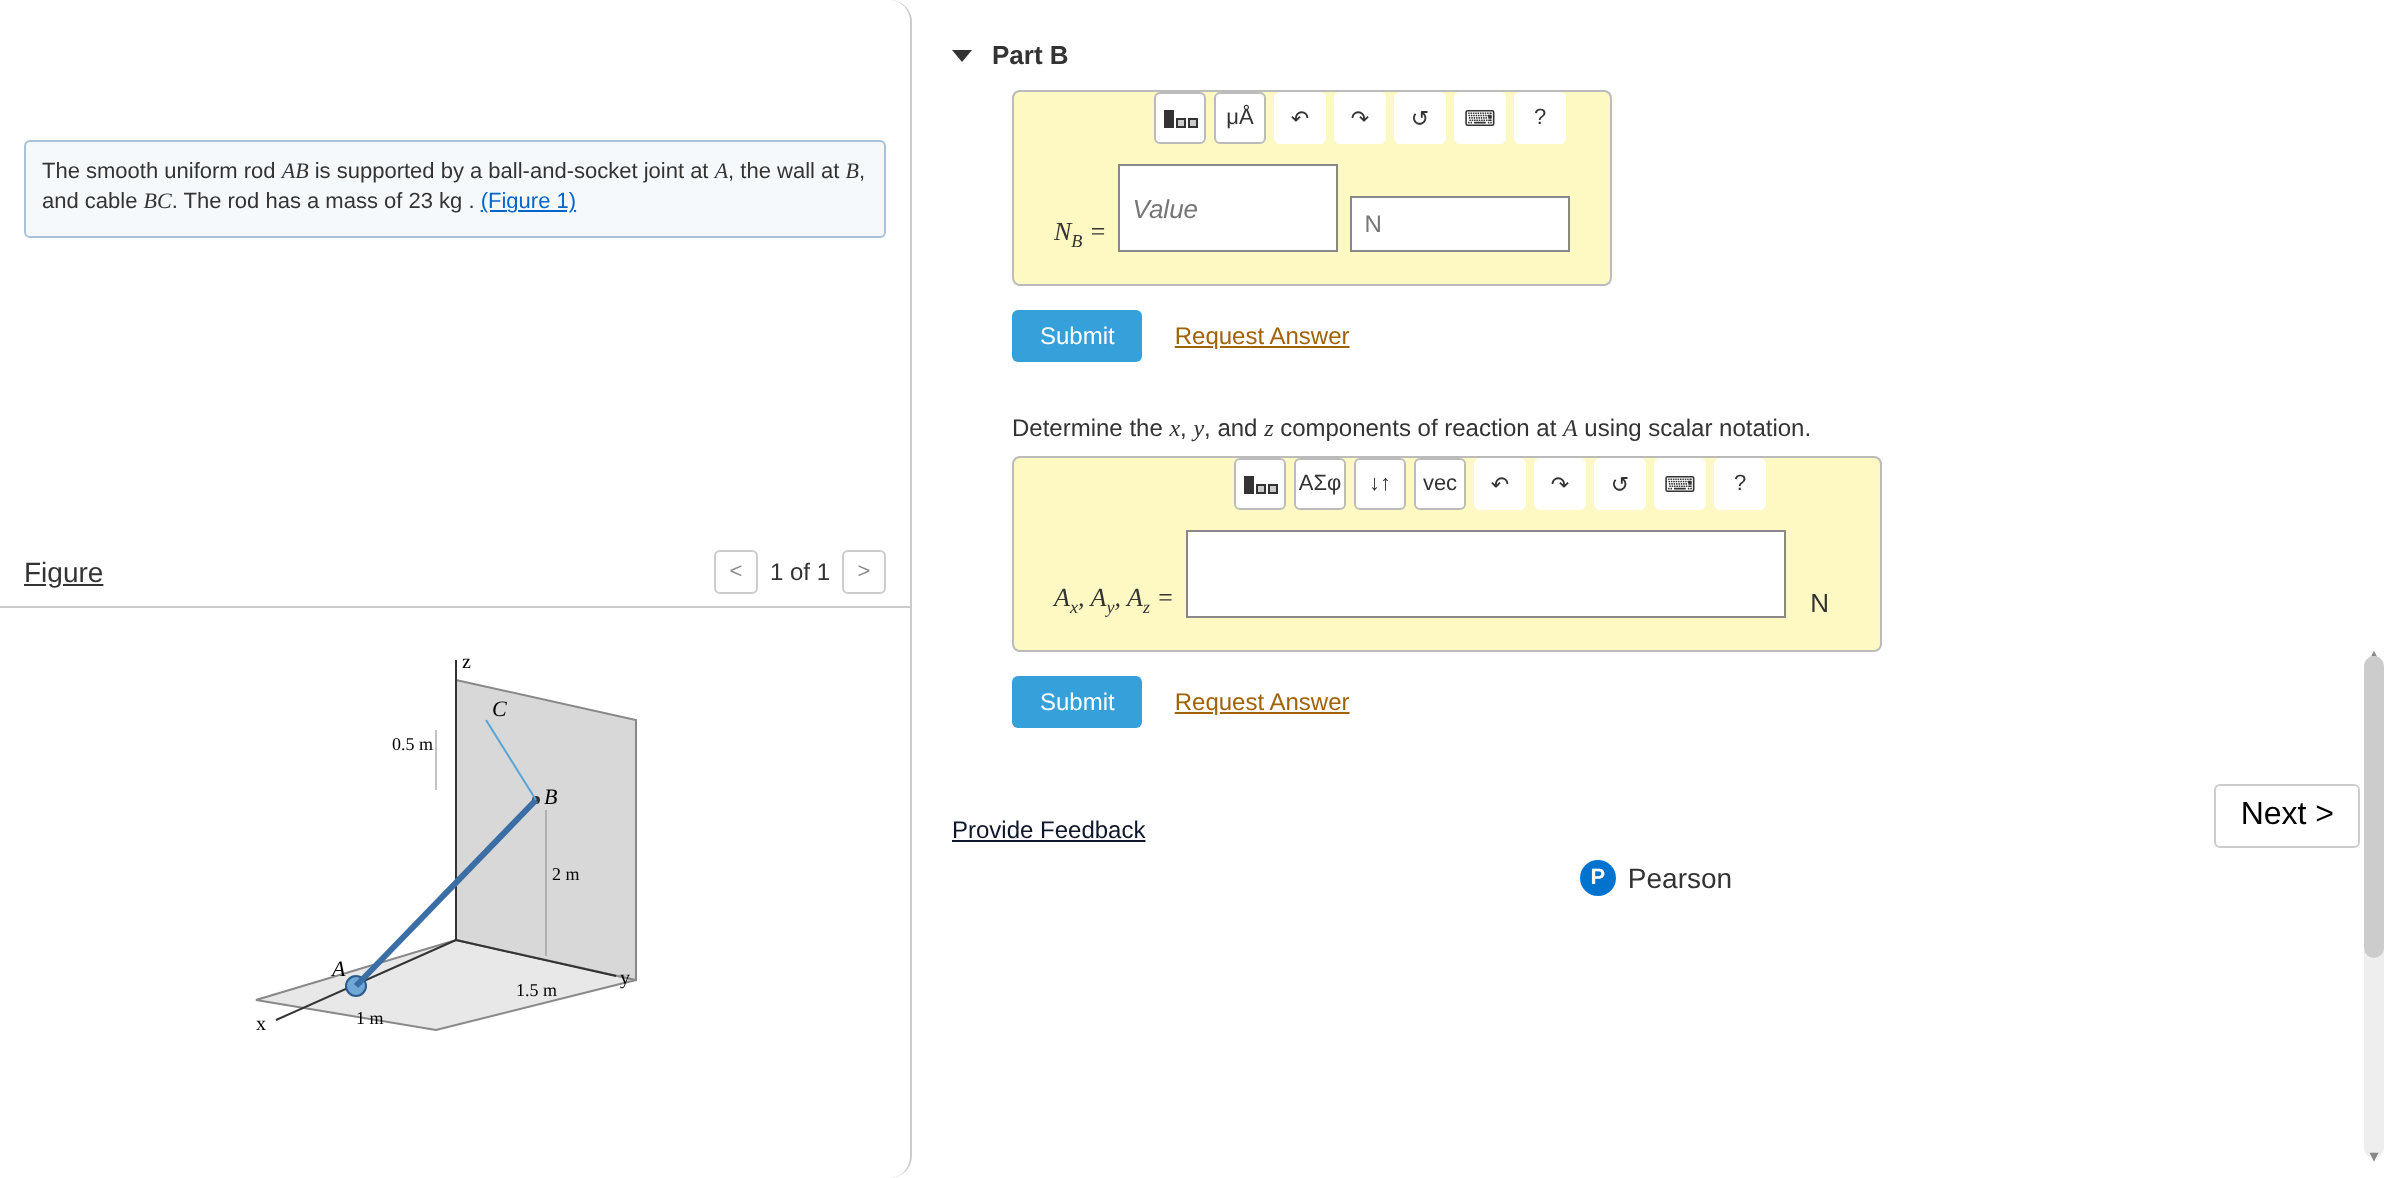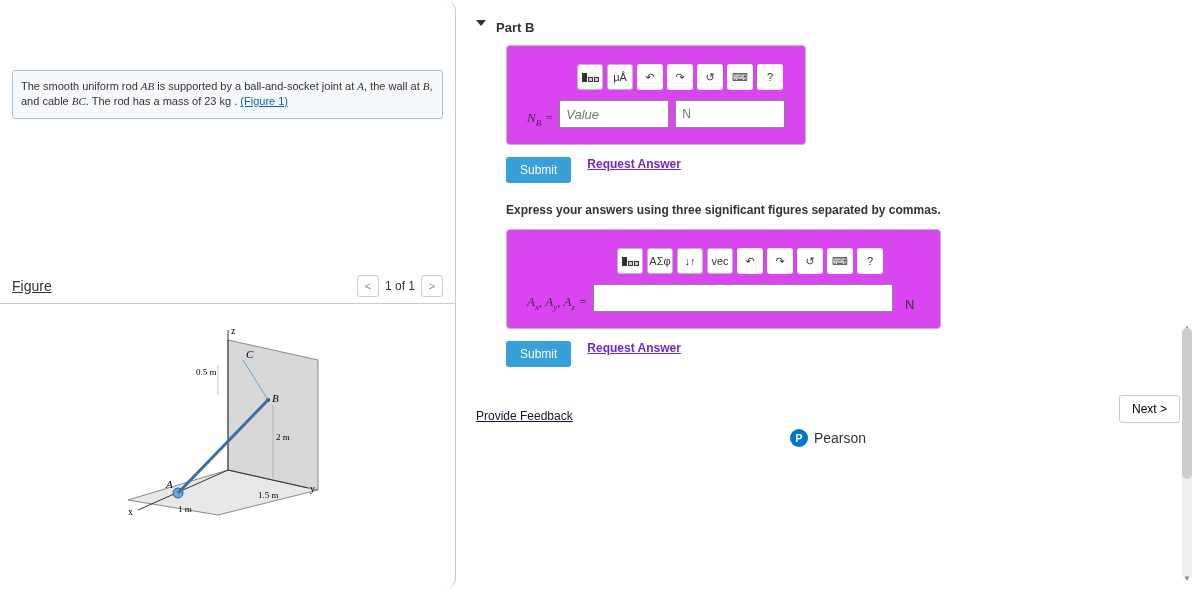--- a/index.html
+++ b/index.html
@@ -11,47 +11,47 @@
 .figure-section { margin-top: 150px; }
 .figure-header { display: flex; justify-content: space-between; align-items: center; padding: 6px 12px; border-bottom: 1px solid #ccc; }
 .figure-header h3 { font-size: 14px; font-weight: normal; text-decoration: underline; }
 .figure-nav { display: flex; align-items: center; gap: 6px; }
 .nav-btn { width: 22px; height: 22px; border: 1px solid #ccc; border-radius: 3px; background: #fff; display: flex; align-items: center; justify-content: center; cursor: pointer; font-size: 11px; color: #888; }
 .figure-canvas { padding: 16px 40px; display: flex; justify-content: center; position: relative; }
 .scrollbar { position: absolute; right: 8px; top: 328px; bottom: 10px; width: 10px; background: #eee; border-radius: 5px; }
 .scroll-thumb { position: absolute; width: 100%; height: 60%; background: #ccc; border-radius: 5px; top: 0; }
 .scroll-arrow { position: absolute; right: 7px; width: 12px; height: 12px; font-size: 9px; color: #888; text-align: center; }
 .right-panel { flex: 1; padding: 10px 20px; overflow-y: auto; position: relative; }
-.part-header { display: flex; align-items: flex-start; gap: 10px; padding: 10px 0; }
+.part-header { display: flex; align-items: center; gap: 10px; padding: 10px 0; }
 .tri { width: 0; height: 0; border-left: 5px solid transparent; border-right: 5px solid transparent; border-top: 6px solid #333; }
 .part-title { font-size: 13px; font-weight: bold; }
 .part-body { padding: 0 0 20px 30px; }
 .prompt { margin: 6px 0; font-size: 12px; }
 .instructions { font-weight: bold; font-size: 12px; margin-bottom: 12px; }
-.answer-box { border: 1px solid #bbb; border-radius: 4px; padding: 18px 20px 16px; background: #d946ef; display: inline-block; min-width: 280px; }
+.answer-box { border: 1px solid #bbb; border-radius: 4px; padding: 0 20px 16px; background: #fef9c3; display: inline-block; min-width: 280px; }
 .answer-box.wide { min-width: 430px; }
 .toolbar { display: flex; gap: 4px; margin-bottom: 10px; margin-left: 50px; align-items: center;}
 .answer-box.wide .toolbar { margin-left: 90px;}
 .tool-btn { width: 26px; height: 26px; border: 1px solid #bbb; border-radius: 3px; background: #fff; display: flex; align-items: center; justify-content: center; font-size: 11px; cursor: pointer; }
 .tool-btn.template { font-size: 9px; position: relative;}
 .template-boxes{display:inline-flex;gap:1px;align-items:flex-end;}
 .template-boxes span{width:5px;height:5px;border:1px solid #333;background:#ccc;}
 .template-boxes span:first-child{height:9px;background:#333;}
 .input-row { display: flex; align-items: flex-end; gap: 6px; }
 .var-label { font-style: italic; font-size: 13px; font-family: 'Times New Roman', serif;}
-.value-input { border: 1px solid #888; height: 28px; width: 110px; padding: 0 6px; font-style: italic; color: #999; font-size: 13px; }
+.value-input { border: 1px solid #888; height: 44px; width: 110px; padding: 0 6px; font-style: italic; color: #999; font-size: 13px; }
 .value-input.wide { width: 300px; color:#333;}
 .units-input { border: 1px solid #888; height: 28px; width: 110px; padding: 0 6px; color: #999; font-size: 12px; }
 .units-static { font-size: 13px; padding: 0 6px;}
-.action-row { display: flex; gap: 16px; margin-top: 12px; }
+.action-row { display: flex; align-items: center; gap: 16px; margin-top: 12px; }
 .submit-btn { background: #36a0da; color: #fff; border: none; padding: 6px 14px; border-radius: 3px; font-size: 12px; cursor: pointer; }
-.req-link { color: #6d28d9; text-decoration: underline; font-size: 12px; cursor: pointer; font-weight: bold; }
+.req-link { color: #a16207; text-decoration: underline; font-size: 12px; cursor: pointer; }
 .feedback-link { color: #0f172a; text-decoration: underline; font-size: 12px; display: inline-block; margin: 14px 0 0 0;}
 .footer-row { display: flex; justify-content: space-between; align-items: center; margin-top: 8px;}
-.next-btn { background: #fff; border: 1px solid #ccc; padding: 6px 12px; border-radius: 3px; font-size: 12px; cursor: pointer; }
+.next-btn { background: #fff; border: 1px solid #ccc; padding: 6px 12px; border-radius: 3px; font-size: 16px; cursor: pointer; }
 .pearson { display: flex; align-items: center; justify-content: center; gap: 6px; margin-top: 6px; font-size: 14px;}
 .pearson-logo { width: 18px; height: 18px; border-radius: 50%; background: #0073cf; color: #fff; display: flex; align-items: center; justify-content: center; font-weight: bold; font-size: 11px;}
 sub{font-size:0.7em;}
 .italic{font-style:italic;font-family:'Times New Roman',serif;}
 svg text{font-family:'Times New Roman',serif;}
 </style>
 </head>
 <body>
 
 <div class="container">
@@ -143,21 +143,23 @@
           <input class="units-input" placeholder="N" style="">
         </div>
       </div>
       <div class="action-row">
         <button class="submit-btn">Submit</button>
         <a class="req-link">Request Answer</a>
       </div>
     </div>
 
     <div class="part-body">
-      <div class="instructions">Express your answers using three significant figures separated by commas.</div>
+      <div class="prompt">
+        Determine the <span class="italic">x</span>, <span class="italic">y</span>, and <span class="italic">z</span> components of reaction at <span class="italic">A</span> using scalar notation.
+      </div>
       <div class="answer-box wide">
         <div class="toolbar">
           <div class="tool-btn template">
               <span class="template-boxes">
                 <span></span>
                 <span></span>
                 <span></span>
               </span>
             </div>
           <div class="tool-btn">ΑΣφ</div>

